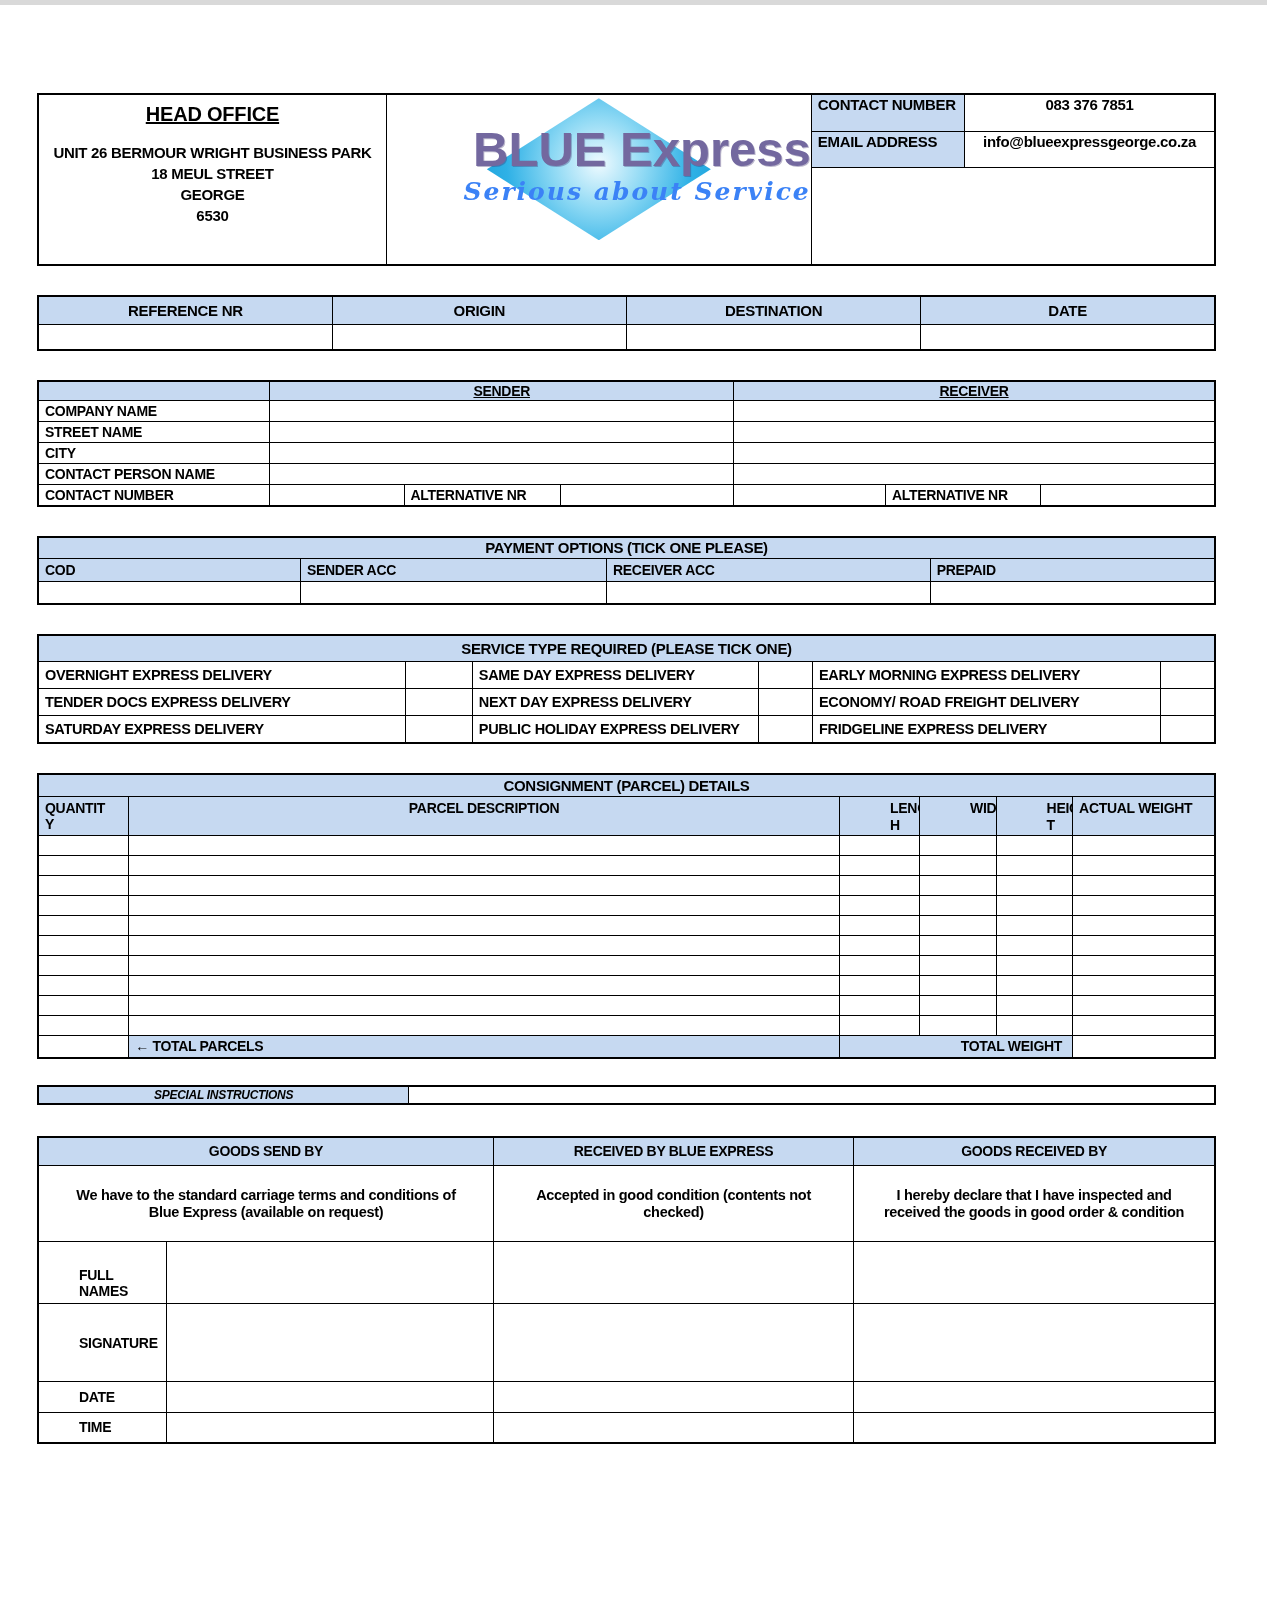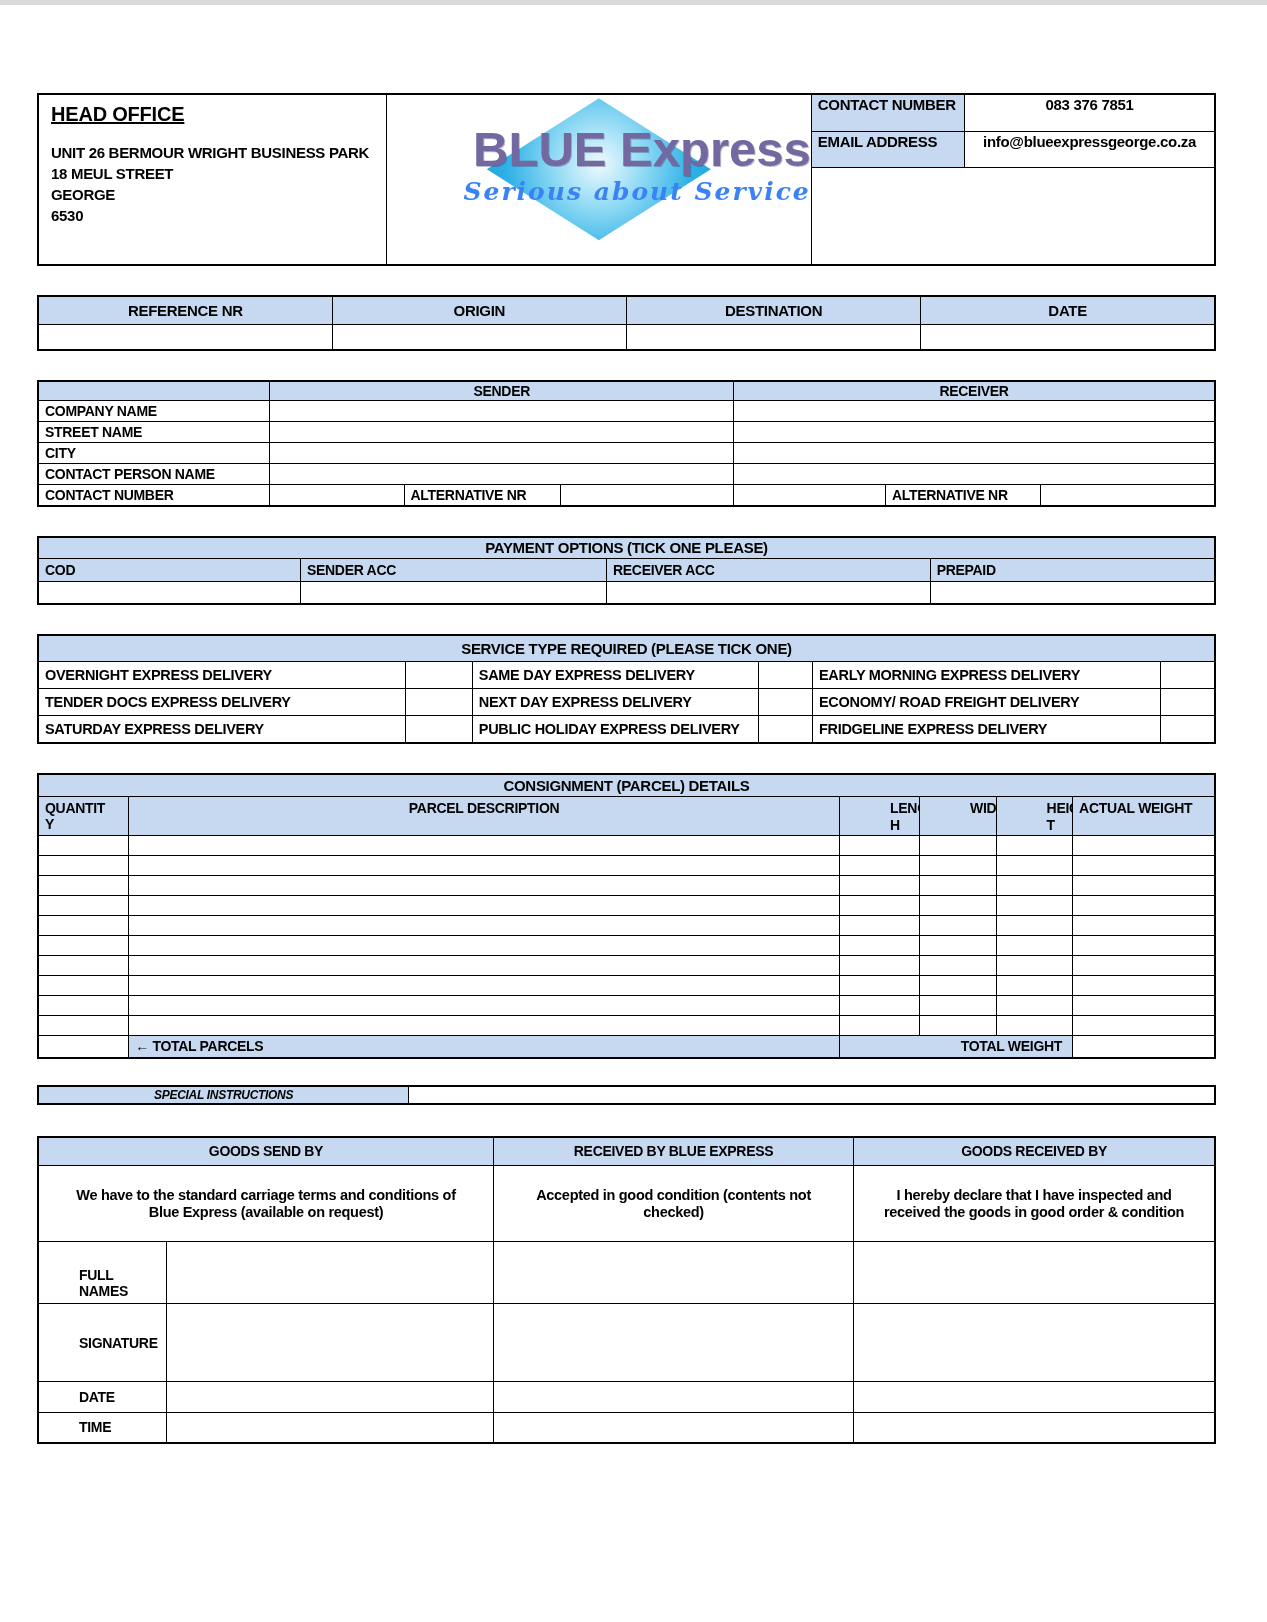--- a/index.html
+++ b/index.html
@@ -10,21 +10,21 @@
   table { width:100%; border-collapse:collapse; table-layout:fixed; }
   td, th { border:1px solid #000; padding:1px 6px; font-size:14px; font-weight:bold;
            letter-spacing:-0.3px; overflow:hidden; vertical-align:middle; box-sizing:border-box; }
   .fill { background:#c6d9f1; }
   .ctr { text-align:center; }
   .sect { margin-top:29px; }
   table, .outer2 { border:2px solid #000; }
 
   
   .top-table td { vertical-align:top; }
-  .ho-cell { padding:8px 12px; }
+  .ho-cell { padding:8px 12px; text-align:center; }
   .ho-title { font-size:20px; text-decoration:underline; letter-spacing:-0.2px; }
   .ho-addr { margin-top:16px; font-size:15px; line-height:21px; }
   .logo-cell { position:relative; padding:0; height:171px; }
   .diamond { position:absolute; left:50%; top:44%; width:224px; height:142px;
              transform:translate(-50%,-50%);
              background:radial-gradient(circle at 50% 46%, #eefaff 0%, #8ed9f4 34%, #2fb1e6 68%, #189dd6 100%);
              clip-path:polygon(50% 0, 100% 50%, 50% 100%, 0 50%); }
   .brand-wrap { position:absolute; left:8px; right:0; top:26px; text-align:right; }
   .brand { font-size:49px; font-weight:bold; color:#73689f; letter-spacing:0px;
            text-shadow:1px 1px 0 rgba(60,50,110,0.35); white-space:nowrap; }
@@ -36,21 +36,21 @@
   .contact-tbl tr:first-child td { border-top:none; }
   .contact-tbl td:first-child { border-left:none; }
   .contact-tbl td:last-child { border-right:none; }
 
   
   .ref-tbl td { height:28px; text-align:center; font-size:15px; }
   .ref-tbl .body td { height:26px; }
 
   
   .parties-tbl td { height:21px; font-size:14px; }
-  .parties-tbl .hdr-row td { height:16px; }
+  .parties-tbl .hdr-row td { height:16px;text-decoration:underline; }
 
   
   .pay-tbl td { height:23px; }
   .pay-title td { height:22px; font-size:15px; }
   .pay-empty td { height:22px; }
 
   
   .svc-tbl td { height:27px; font-size:14.5px; font-weight:bold; }
   .svc-title td { height:27px; font-size:15px; }
 

